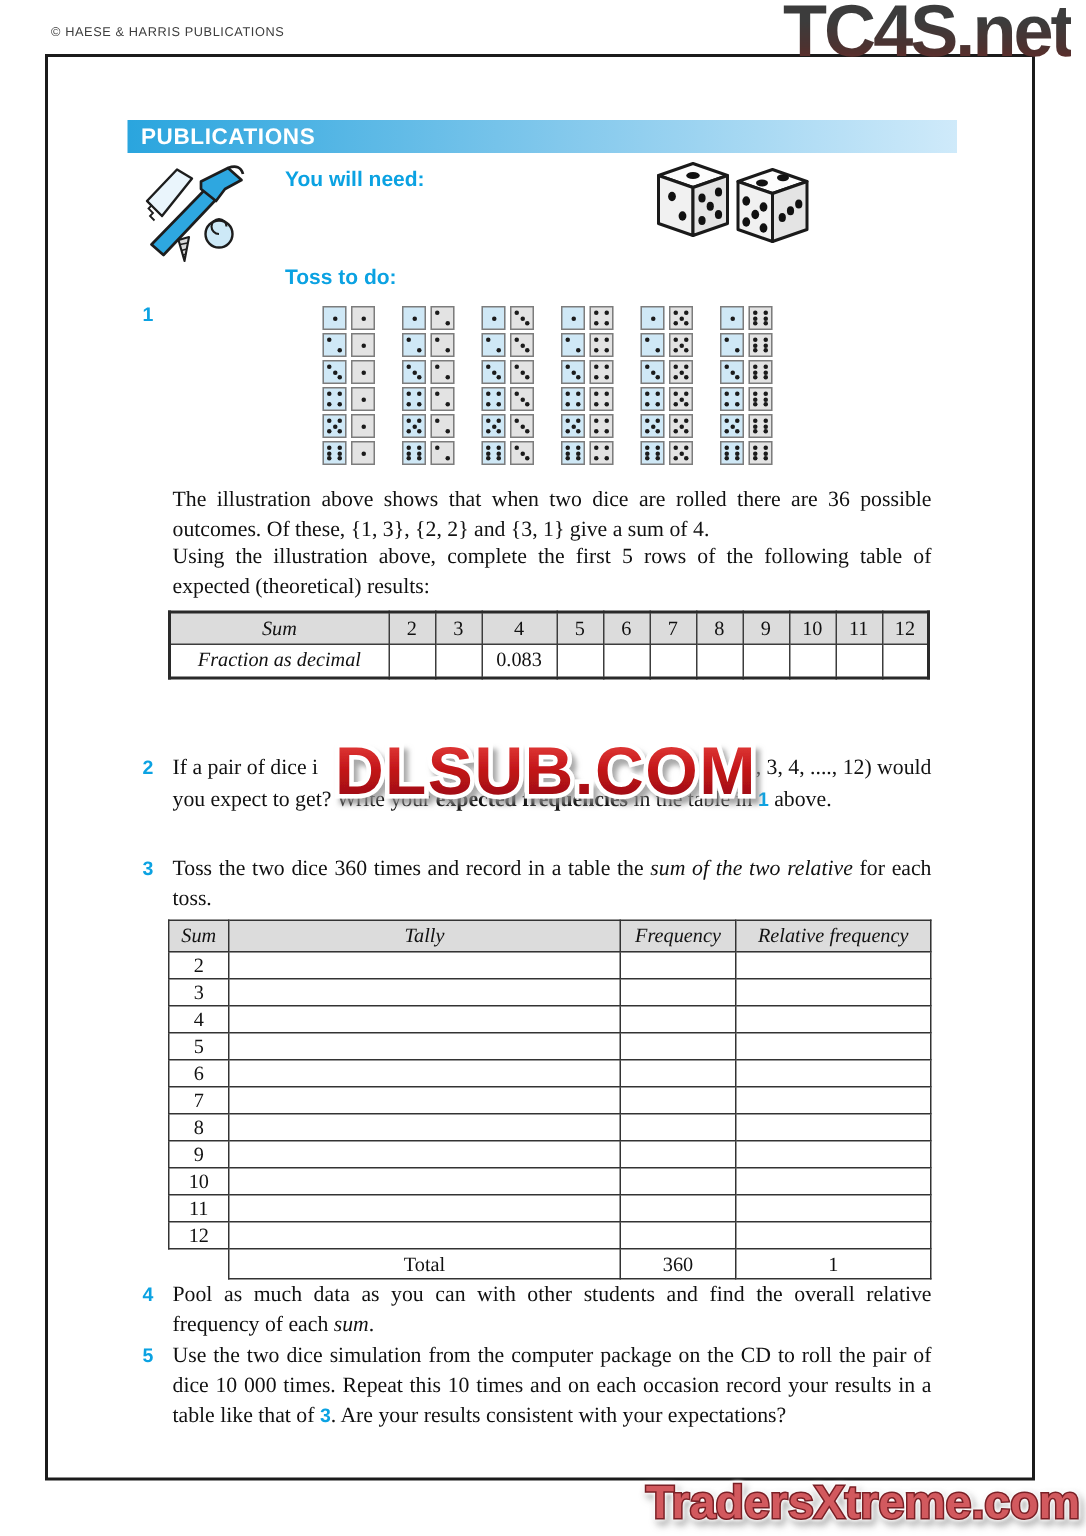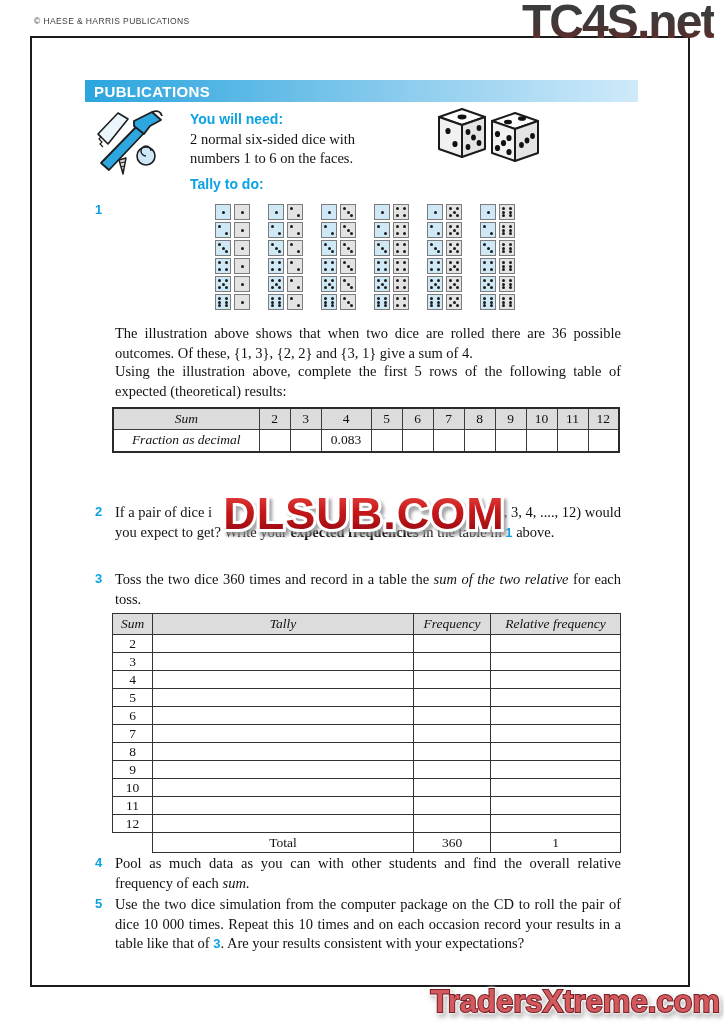--- a/index.html
+++ b/index.html
@@ -95,21 +95,20 @@
     <polygon points="13,57 50,19 57,26 21,64" fill="#2ea7e0" stroke="#1d1d1d" stroke-width="1.8" stroke-linejoin="round"></polygon>
     <path d="M46,15 L64,6 L73,14 L62,20 L56,28 L46,20 Z" fill="#2ea7e0" stroke="#1d1d1d" stroke-width="1.8" stroke-linejoin="round"></path>
     <path d="M64,6 q8,-3 10,4" fill="none" stroke="#1d1d1d" stroke-width="1.8"></path>
     <polygon points="31,54 38,52 35,68" fill="#d9d9d9" stroke="#1d1d1d" stroke-width="1.4" stroke-linejoin="round"></polygon>
     <path d="M32,57 l5,-1 M33,61 l3.5,-1 M34,64 l2,-0.6" stroke="#1d1d1d" stroke-width="1"></path>
     <circle cx="58" cy="50" r="9" fill="#cde9f7" stroke="#1d1d1d" stroke-width="1.6"></circle>
     <path d="M58,50 a5,5 0 1 1 5,-5" fill="none" stroke="#1d1d1d" stroke-width="1.4"></path>
   </svg>
 
   <div class="cyan-head" style="left:190px;top:111px;">You will need:</div>
-  <div class="need-text">2 normal six-sided dice with numbers 1 to 6 on the faces.</div>
 
   <svg class="dicepair-svg" width="132" height="68" viewBox="0 0 132 68">
     <g stroke="#1a1a1a" stroke-width="2" stroke-linejoin="round">
       <polygon points="34,3 57,11 34,19 11,11" fill="#fdfdfd"></polygon>
       <polygon points="11,11 34,19 34,51 11,43" fill="#f1f1f1"></polygon>
       <polygon points="57,11 34,19 34,51 57,43" fill="#e4e4e4"></polygon>
     </g>
     <ellipse cx="34" cy="11" rx="4.5" ry="2.4" fill="#111"></ellipse>
     <ellipse cx="20" cy="25" rx="2.6" ry="3.1" fill="#111"></ellipse>
     <ellipse cx="27" cy="38" rx="2.6" ry="3.1" fill="#111"></ellipse>
@@ -128,21 +127,21 @@
     <ellipse cx="69.5" cy="28" rx="2.6" ry="3.1" fill="#111"></ellipse>
     <ellipse cx="81" cy="32" rx="2.6" ry="3.1" fill="#111"></ellipse>
     <ellipse cx="75.5" cy="37" rx="2.6" ry="3.1" fill="#111"></ellipse>
     <ellipse cx="69.5" cy="42" rx="2.6" ry="3.1" fill="#111"></ellipse>
     <ellipse cx="81" cy="46" rx="2.6" ry="3.1" fill="#111"></ellipse>
     <ellipse cx="93.5" cy="39" rx="2.4" ry="3" fill="#111"></ellipse>
     <ellipse cx="99" cy="34.5" rx="2.4" ry="3" fill="#111"></ellipse>
     <ellipse cx="104.5" cy="30" rx="2.4" ry="3" fill="#111"></ellipse>
   </svg>
 
-  <div class="cyan-head" style="left:190px;top:176px;">Tally to do:</div>
+  <div class="cyan-head" style="left:190px;top:176px;">Toss to do:</div>
 
   <div class="step-num" style="top:202px;">1</div>
 
   <div class="dice-grid" id="dice-grid">
       <div class="pair">
         <div class="die blue">
           <span class="pip" style="left: 5.5px; top: 5.5px;"></span>
         </div>
         <div class="die gray">
           <span class="pip" style="left: 5.5px; top: 5.5px;"></span>

